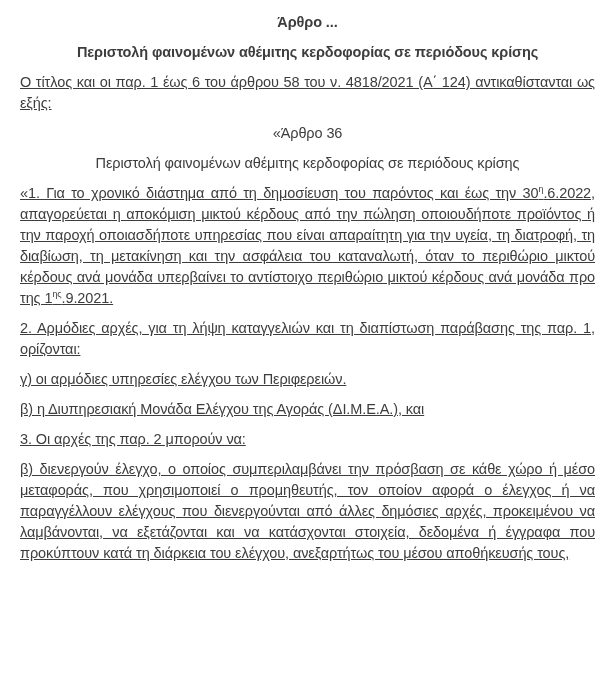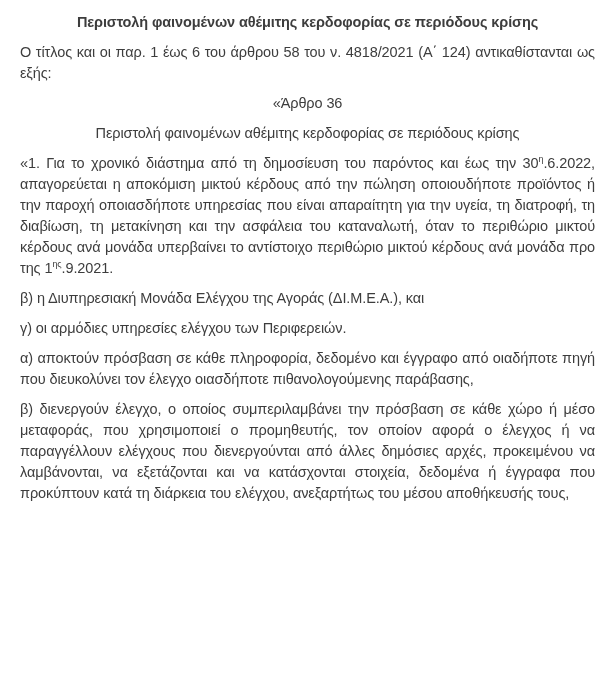--- a/index.html
+++ b/index.html
@@ -27,47 +27,50 @@
     margin: 0 0 9px 0;
   }
   .center {
     text-align: center;
   }
   .bold {
     font-weight: bold;
   }
   .just {
     text-align: justify;
+    text-decoration: underline;
   }
   sup {
     font-size: 9px;
     line-height: 0;
     vertical-align: super;
   }
 </style>
 </head>
 <body>
 
 <div class="page">
 
+  <p class="center bold">Άρθρο ...</p>
 
   <p class="center bold">Περιστολή φαινομένων αθέμιτης κερδοφορίας σε περιόδους κρίσης</p>
 
   <p class="just">Ο τίτλος και οι παρ. 1 έως 6 του άρθρου 58 του ν. 4818/2021 (Α΄ 124) αντικαθίστανται ως εξής:</p>
 
   <p class="center">«Άρθρο 36</p>
 
   <p class="center">Περιστολή φαινομένων αθέμιτης κερδοφορίας σε περιόδους κρίσης</p>
 
   <p class="just"><span>«1. Για το χρονικό διάστημα από τη δημοσίευση του παρόντος και έως την 30</span><sup>η</sup><span>.6.2022, απαγορεύεται η αποκόμιση μικτού κέρδους από την πώληση οποιουδήποτε προϊόντος ή την παροχή οποιασδήποτε υπηρεσίας που είναι απαραίτητη για την υγεία, τη διατροφή, τη διαβίωση, τη μετακίνηση και την ασφάλεια του καταναλωτή, όταν το περιθώριο μικτού κέρδους ανά μονάδα υπερβαίνει το αντίστοιχο περιθώριο μικτού κέρδους ανά μονάδα προ της 1</span><sup>ης</sup><span>.9.2021.</span></p>
 
+  <p class="just">2. Αρμόδιες αρχές, για τη λήψη καταγγελιών και τη διαπίστωση παράβασης της παρ. 1, ορίζονται:</p>
 
+
+  <p class="just">γ) οι αρμόδιες υπηρεσίες ελέγχου των Περιφερειών.</p>
 
   <p class="just">β) η Διυπηρεσιακή Μονάδα Ελέγχου της Αγοράς (ΔΙ.Μ.Ε.Α.), και</p>
 
-  <p class="just">γ) οι αρμόδιες υπηρεσίες ελέγχου των Περιφερειών.</p>
+  <p class="just">3. Οι αρχές της παρ. 2 μπορούν να:</p>
 
-
-  <p class="just">α) αποκτούν πρόσβαση σε κάθε πληροφορία, δεδομένο και έγγραφο από οιαδήποτε πηγή που διευκολύνει τον έλεγχο οιασδήποτε πιθανολογούμενης παράβασης,</p>
 
   <p class="just">β) διενεργούν έλεγχο, ο οποίος συμπεριλαμβάνει την πρόσβαση σε κάθε χώρο ή μέσο μεταφοράς, που χρησιμοποιεί ο προμηθευτής, τον οποίον αφορά ο έλεγχος ή να παραγγέλλουν ελέγχους που διενεργούνται από άλλες δημόσιες αρχές, προκειμένου να λαμβάνονται, να εξετάζονται και να κατάσχονται στοιχεία, δεδομένα ή έγγραφα που προκύπτουν κατά τη διάρκεια του ελέγχου, ανεξαρτήτως του μέσου αποθήκευσής τους,</p>
 
 </div>
 
 </body></html>

